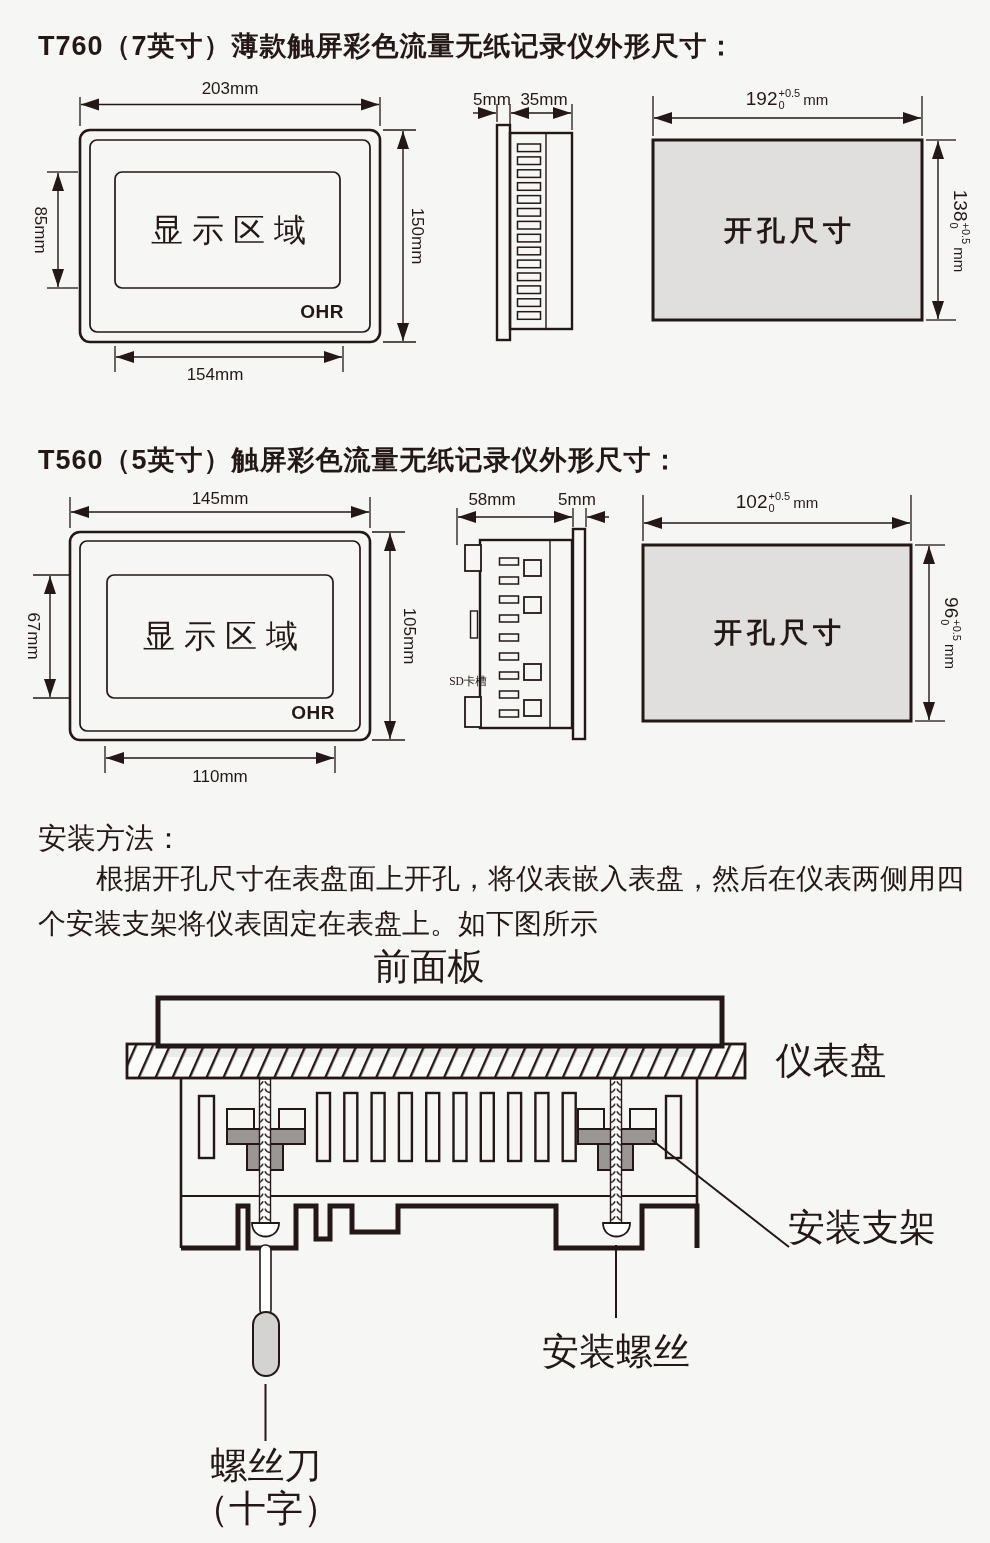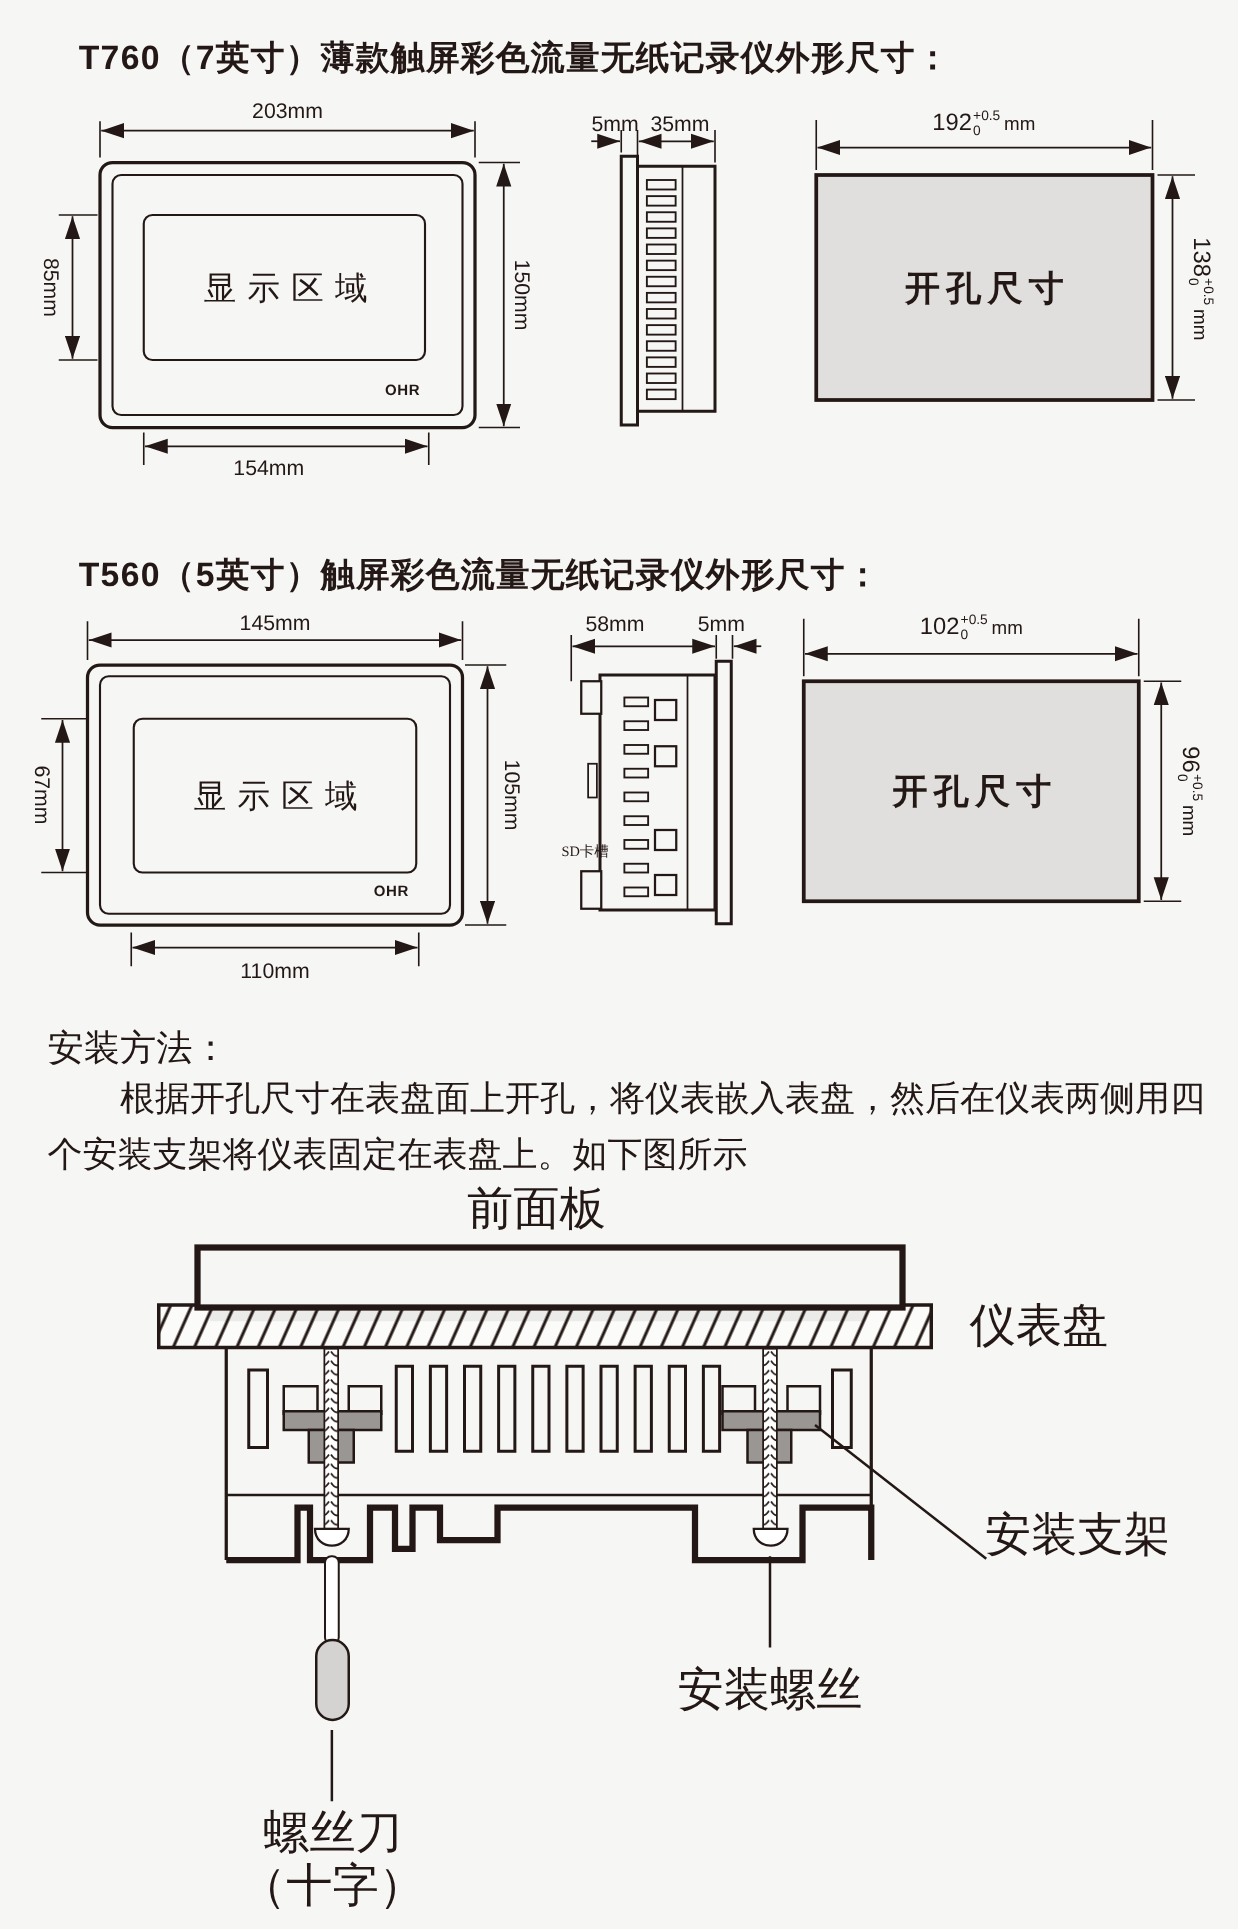--- a/index.html
+++ b/index.html
@@ -2,26 +2,26 @@
 <html><head>
 <meta charset="utf-8">
 <style>
   html,body{margin:0;padding:0;background:#f6f6f5;}
   .canvas{position:relative;width:990px;height:1543px;background:#f6f6f5;overflow:hidden;
           font-family:"Liberation Sans",sans-serif;color:#231815;}
   .canvas svg.lineart{position:absolute;left:0;top:0;}
   .txt{position:absolute;white-space:nowrap;}
   .ctr{transform:translate(-50%,-50%);}
   .vctr{transform:translate(-50%,-50%) rotate(90deg);}
-  .title{font-weight:bold;font-size:27px;letter-spacing:1px;font-family:"Liberation Sans",sans-serif;margin-left:25px;}
+  .title{font-weight:bold;font-size:27px;letter-spacing:1px;font-family:"Liberation Sans",sans-serif;}
   .dim{font-size:17px;}
   .serif{font-family:"Liberation Serif",serif;}
-  .disp{font-size:26px;letter-spacing:9px;}
+  .disp{font-size:32px;letter-spacing:9px;}
   .cut{font-size:28px;letter-spacing:5px;font-weight:600;}
-  .logo{font-weight:bold;font-size:12px;letter-spacing:.5px;}
+  .logo{font-weight:bold;font-size:19px;letter-spacing:.5px;}
   .sd{font-size:11.5px;margin-top:32px;}
   .body-txt{font-size:28px;}
   .heading{font-size:29px;}
   .mlabel{font-size:37px;}
   .tol{display:inline-flex;align-items:center;font-size:19px;}
   .tol .stack{display:inline-flex;flex-direction:column;font-size:11px;line-height:1.1;margin:0 3px 0 1px;text-align:left;}
   .tol .unit{font-size:15px;}
 </style>
 </head>
 <body>

